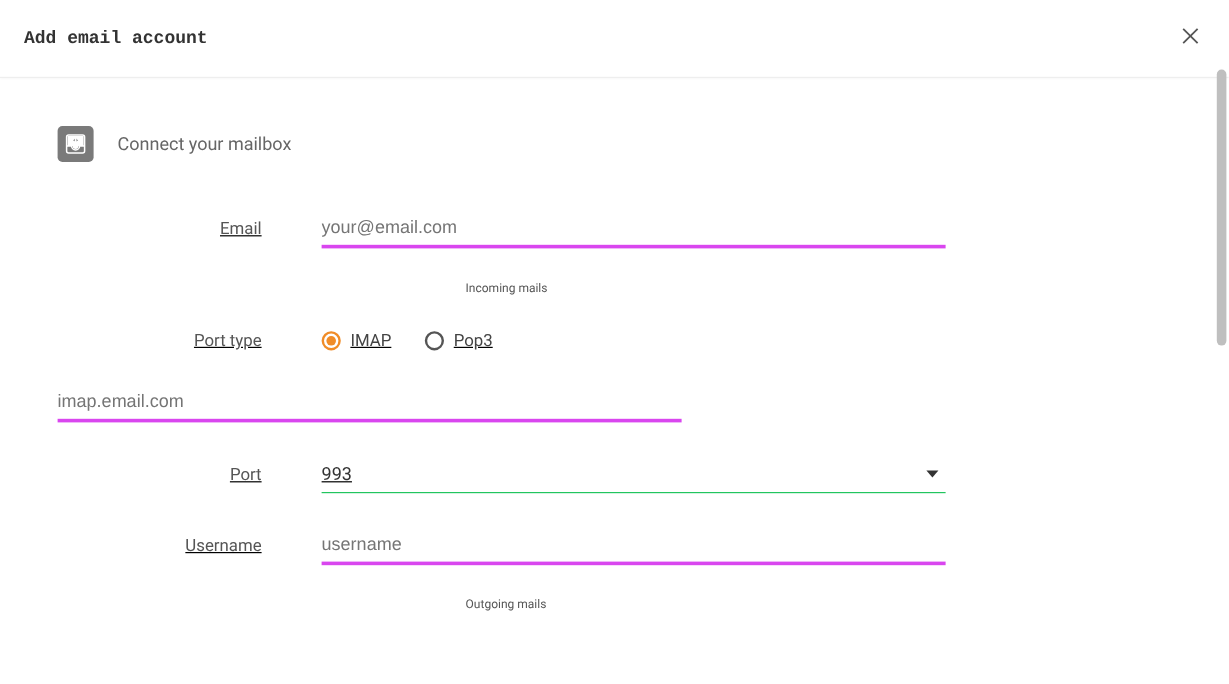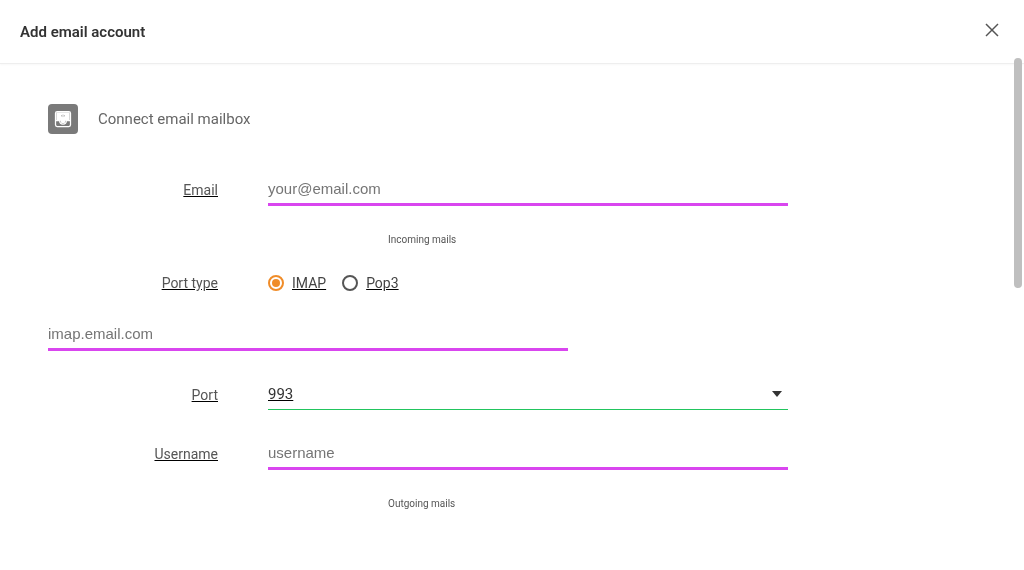--- a/index.html
+++ b/index.html
@@ -16,20 +16,21 @@
       justify-content: space-between;
       align-items: center;
       padding: 18px 20px 18px 20px;
       border-bottom: 1px solid #eee;
       box-shadow: 0 1px 2px rgba(0,0,0,0.03);
     }
     .header-title {
       font-size: 15px;
       font-weight: 600;
       color: #333;
+      font-family: Liberation Mono, monospace;
     }
     .close-btn {
       color: #666;
       cursor: pointer;
       font-size: 18px;
       line-height: 1;
       padding: 4px;
     }
     .content {
       padding: 40px 48px 0 48px;
@@ -129,21 +130,21 @@
     .section-heading {
       text-align: left;
       font-size: 10px;
       font-weight: 400;
       color: #555;
       margin: 24px 0 30px 0;
       padding-left: 340px;
     }
     .radio-group {
       display: flex;
-      gap: 16px;
+      gap: 28px;
       align-items: center;
     }
     .radio-item {
       display: flex;
       align-items: center;
       gap: 8px;
       cursor: pointer;
     }
     .radio-outer {
       width: 16px;
@@ -184,21 +185,21 @@
   <div class="section-header">
     <div class="inbox-icon">
       <svg viewBox="0 0 24 24" fill="#fff">
         <path d="M19 3H5c-1.1 0-2 .9-2 2v14c0 1.1.9 2 2 2h14c1.1 0 2-.9 2-2V5c0-1.1-.9-2-2-2zm0 16H5v-3h3.5c.7 1.2 2 2 3.5 2s2.8-.8 3.5-2H19v3zm-7-3c-.8 0-1.5-.7-1.5-1.5H5V5h14v9.5h-5.5c0 .8-.7 1.5-1.5 1.5z" fill="none"></path>
         <path d="M4 4 h16 v10 h-5 a3 3 0 0 1 -6 0 h-5 z M12 6 l-3 3 h2 v3 h2 v-3 h2 z" fill="#fff"></path>
         <rect x="3" y="3" width="18" height="18" rx="2" fill="none" stroke="#fff" stroke-width="1.5"></rect>
         <path d="M3 14 h5 a4 4 0 0 0 8 0 h5" fill="none" stroke="#fff" stroke-width="1.5"></path>
         <path d="M12 6 v5 M9 9 l3 3 l3 -3" fill="none" stroke="#fff" stroke-width="1.8" stroke-linecap="round" stroke-linejoin="round"></path>
       </svg>
     </div>
-    <div class="section-title">Connect email mailbox</div>
+    <div class="section-title">Connect your mailbox</div>
   </div>
 
   <div class="form-row">
     <div class="form-label">Email</div>
     <div class="form-field">
       <input type="text" class="text-input" placeholder="your@email.com" style="">
     </div>
   </div>
 
   <div class="section-heading">Incoming mails</div>

